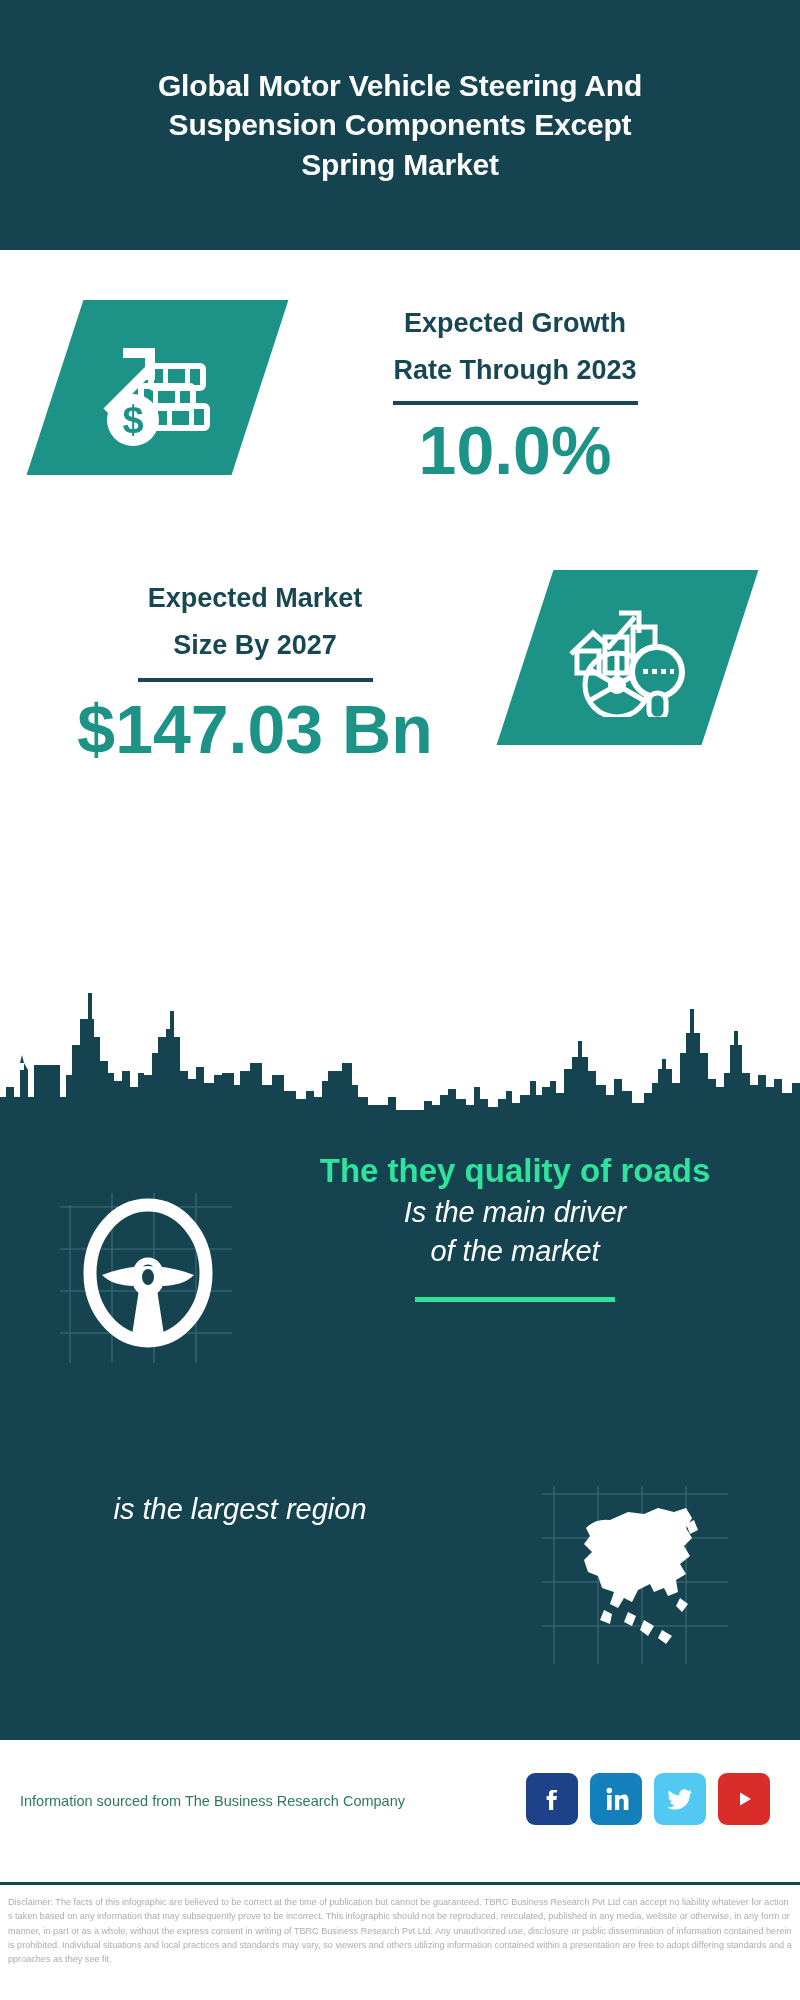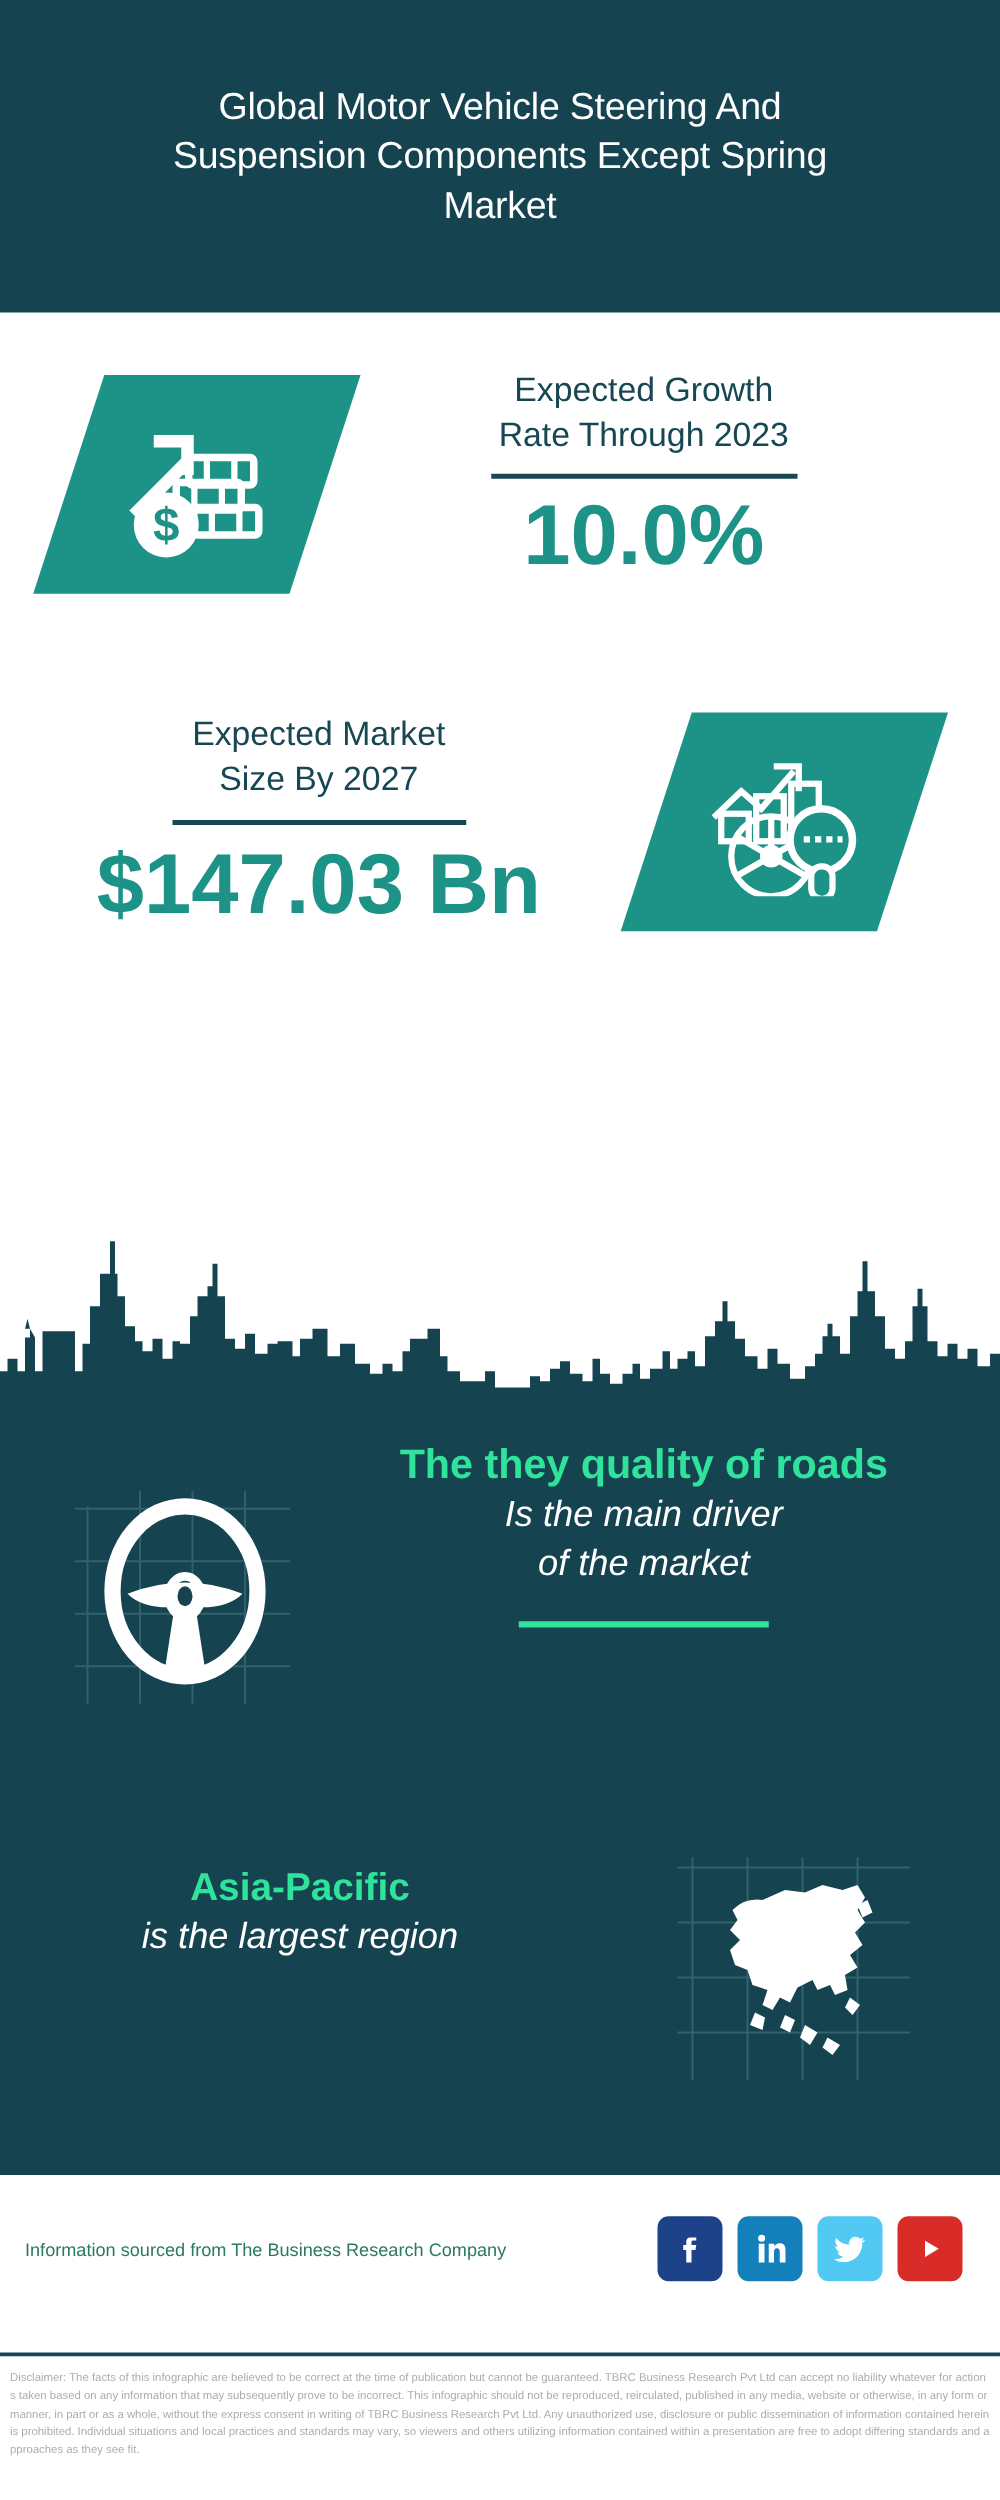--- a/index.html
+++ b/index.html
@@ -11,42 +11,42 @@
   }
   .page { width:800px; height:2000px; position:relative; background:#ffffff; }
 
   
   .header {
     position:absolute; left:0; top:0; width:800px; height:250px;
     background:#154450;
     display:flex; align-items:center; justify-content:center;
   }
   .header-title {
-    color:#ffffff; font-size:30px; font-weight:normal; line-height:1.32;
+    color:#ffffff; font-size:30px; font-weight:bold; line-height:1.32;
     text-align:center; width:560px; letter-spacing:-0.2px;
   }
 
   
   .stat1 { position:absolute; left:0; top:250px; width:800px; height:300px; }
   .para-icon {
     position:absolute;
     background:#1d9387;
     transform:skewX(-18deg);
   }
   .para-icon .glyph {
     transform:skewX(18deg);
     width:100%; height:100%;
     display:flex; align-items:center; justify-content:center;
   }
   #icon-growth { left:55px; top:50px; width:205px; height:175px; }
   #icon-market { left:525px; top:20px; width:205px; height:175px; }
 
   .stat1-text { position:absolute; left:300px; top:45px; width:430px; text-align:center; }
   .stat-label {
-    color:#184754; font-size:27px; font-weight:normal; line-height:1.32;
+    color:#184754; font-size:27px; font-weight:bold; line-height:1.32;margin-top:11px;
   }
   .rule-dark {
     width:245px; height:4px; background:#184754; margin:13px auto 8px auto;
   }
   .stat-value {
     color:#1d9387; font-size:68px; font-weight:bold; line-height:1.1;
   }
 
   
   .stat2 { position:absolute; left:0; top:550px; width:800px; height:270px; }
@@ -227,21 +227,20 @@
       <div class="hl-green">The they quality of roads</div>
       <div class="plain-white">Is the main driver</div>
       <div class="plain-white">of the market</div>
       <div class="rule-green"></div>
     </div>
   </div>
 
   <div class="region-row">
 
     <div class="region-text">
-      <div class="region-hl">Asia-Pacific</div>
       <div class="plain-white">is the largest region</div>
     </div>
 
     <div class="map-wrap">
       <svg width="190" height="190" viewBox="0 0 190 190">
         <g stroke="#3a6b77" stroke-width="1.6" opacity="0.8">
           <line x1="14" y1="6" x2="14" y2="184"></line>
           <line x1="58" y1="6" x2="58" y2="184"></line>
           <line x1="102" y1="6" x2="102" y2="184"></line>
           <line x1="146" y1="6" x2="146" y2="184"></line>

